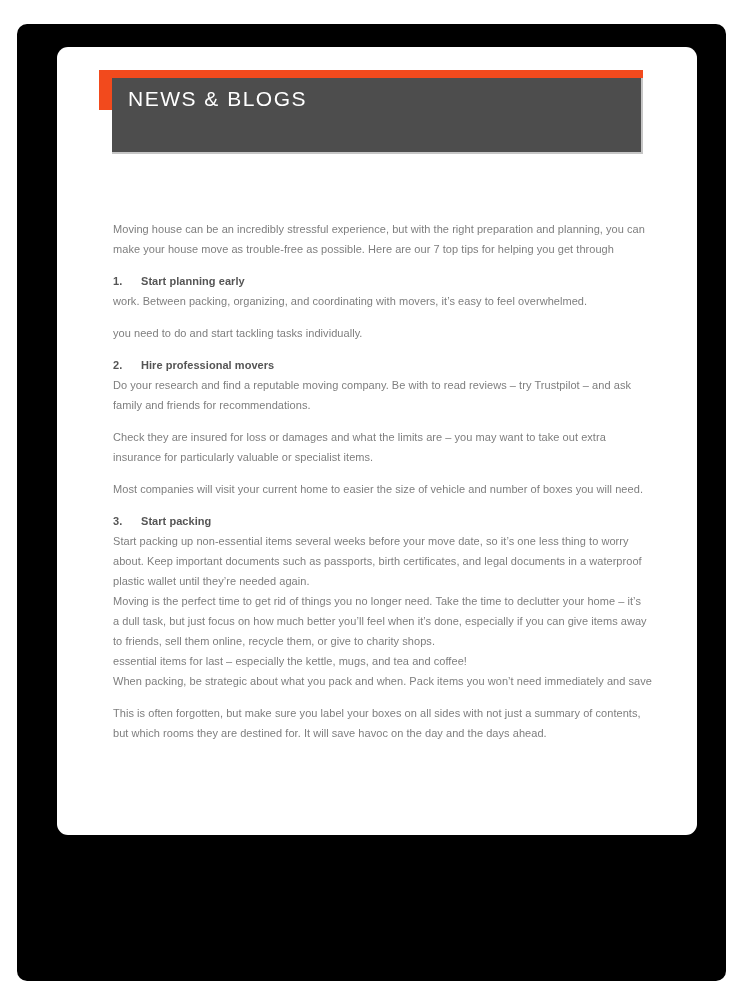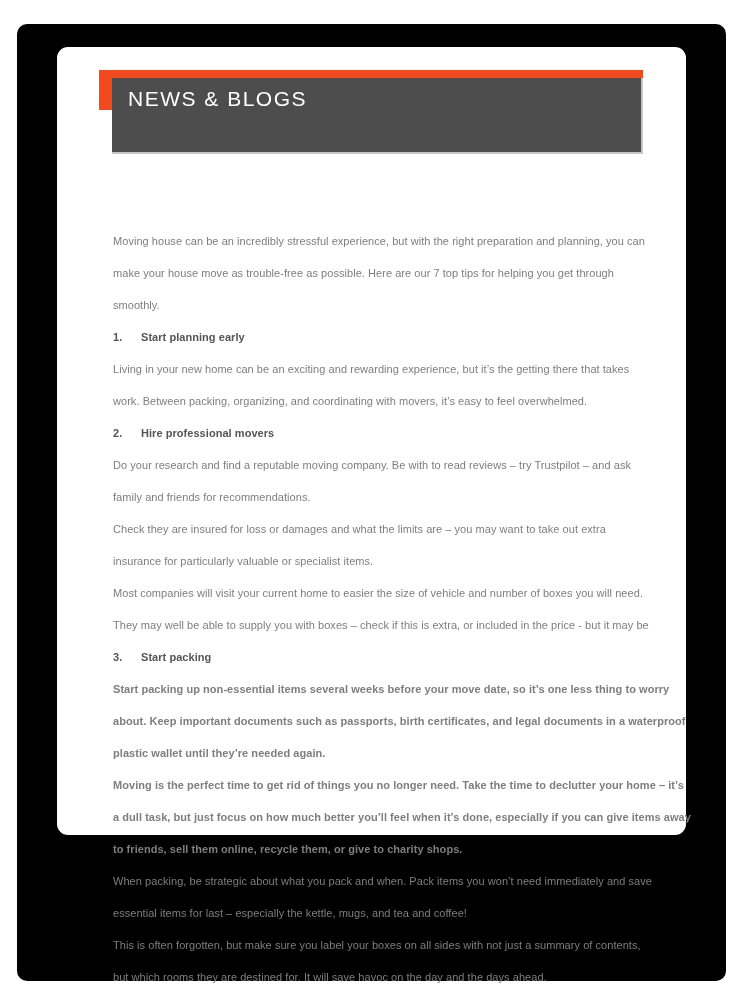--- a/index.html
+++ b/index.html
@@ -23,20 +23,21 @@
     width: 709px; height: 957px;
     background: var(--shadow);
     border-radius: 10px;
   }
   .page {
     position: absolute;
     left: 57px; top: 47px;
     width: 629px; height: 788px;
     background: #ffffff;
     border-radius: 11px;
+    padding-left: 11px;
   }
   .header-accent {
     position: absolute;
     left: 42px; top: 23px;
     width: 544px; height: 40px;
     background: var(--accent);
   }
   .header-banner {
     position: absolute;
     left: 55px; top: 31px;
@@ -57,32 +58,31 @@
   .article {
     position: absolute;
     left: 0; top: 172px;
     width: 629px;
     padding: 0 0 0 56px;
     box-sizing: border-box;
     color: var(--body-text);
     font-size: 11px;
   }
   .block { margin: 0 0 12px 0; }
-  .block.tight { margin-bottom: 0; font-weight: bold; }
+  .block.tight { margin-bottom: 0; }
   .block.heading {
     margin: 10px 15px 0 0;
     color: var(--heading-text);
     font-weight: bold;
   }
   .line {
     height: 20px;
     line-height: 20px;
     white-space: nowrap;
     letter-spacing: 0.05px;
-    margin-top: 12px;
   }
   .section-number {
     display: inline-block;
     width: 28px;
   }
 </style>
 </head>
 <body>
 
 <div class="page-shadow"></div>
@@ -92,56 +92,54 @@
   <div class="header-accent"></div>
 
   <div class="header-banner">
     <div class="header-title">NEWS &amp; BLOGS</div>
   </div>
 
   <div class="article" id="article-body">
       <div class="block para">
         <div class="line">Moving house can be an incredibly stressful experience, but with the right preparation and planning, you can</div>
         <div class="line">make your house move as trouble-free as possible. Here are our 7 top tips for helping you get through</div>
-        <div class="line">smoothly.</div>
       </div>
       <div class="block heading line"><span class="section-number">1.</span><span>Start planning early</span></div>
       <div class="block para">
-        <div class="line">Living in your new home can be an exciting and rewarding experience, but it’s the getting there that takes</div>
         <div class="line">work. Between packing, organizing, and coordinating with movers, it’s easy to feel overwhelmed.</div>
       </div>
       <div class="block para">
+        <div class="line">you need to do and start tackling tasks individually.</div>
       </div>
       <div class="block heading line"><span class="section-number">2.</span><span>Hire professional movers</span></div>
       <div class="block para">
         <div class="line">Do your research and find a reputable moving company. Be with to read reviews – try Trustpilot – and ask</div>
         <div class="line">family and friends for recommendations.</div>
       </div>
       <div class="block para">
         <div class="line">Check they are insured for loss or damages and what the limits are – you may want to take out extra</div>
         <div class="line">insurance for particularly valuable or specialist items.</div>
       </div>
       <div class="block para">
         <div class="line">Most companies will visit your current home to easier the size of vehicle and number of boxes you will need.</div>
-        <div class="line">They may well be able to supply you with boxes – check if this is extra, or included in the price - but it may be</div>
       </div>
       <div class="block heading line"><span class="section-number">3.</span><span>Start packing</span></div>
       <div class="block para tight">
         <div class="line">Start packing up non-essential items several weeks before your move date, so it’s one less thing to worry</div>
         <div class="line">about. Keep important documents such as passports, birth certificates, and legal documents in a waterproof</div>
         <div class="line">plastic wallet until they’re needed again.</div>
       </div>
       <div class="block para tight">
         <div class="line">Moving is the perfect time to get rid of things you no longer need. Take the time to declutter your home – it’s</div>
         <div class="line">a dull task, but just focus on how much better you’ll feel when it’s done, especially if you can give items away</div>
         <div class="line">to friends, sell them online, recycle them, or give to charity shops.</div>
       </div>
       <div class="block para">
+        <div class="line">essential items for last – especially the kettle, mugs, and tea and coffee!</div>
         <div class="line">When packing, be strategic about what you pack and when. Pack items you won’t need immediately and save</div>
-        <div class="line">essential items for last – especially the kettle, mugs, and tea and coffee!</div>
       </div>
       <div class="block para">
         <div class="line">This is often forgotten, but make sure you label your boxes on all sides with not just a summary of contents,</div>
         <div class="line">but which rooms they are destined for. It will save havoc on the day and the days ahead.</div>
       </div>
     </div>
 
 </div>
 
 </body></html>

